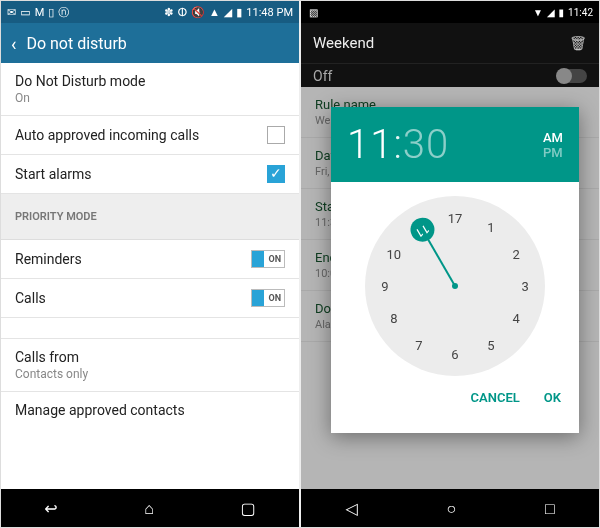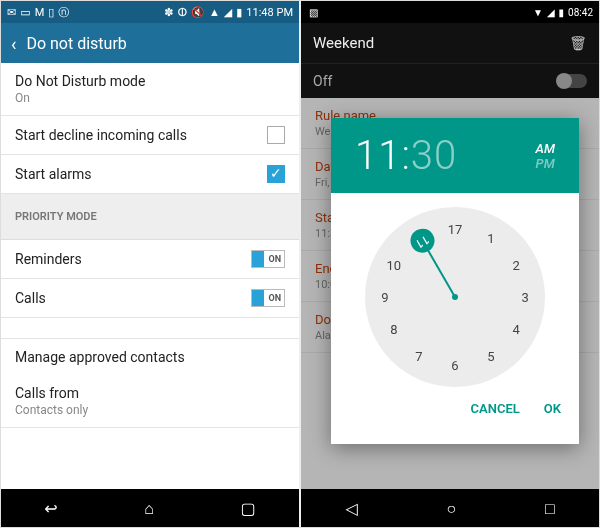--- a/index.html
+++ b/index.html
@@ -26,35 +26,35 @@
   .toggle-on::before { content: ""; position: absolute; left: 0; top: 0; width: 12px; height: 16px; background: #29a3d7; }
 
   .navbar { background: #000; height: 38px; display: flex; align-items: center; justify-content: space-around; color: #fff; }
   .navbar span { font-size: 16px; }
 
   
   .statusbar-r { background: #000; color: #fff; height: 22px; display: flex; align-items: center; justify-content: flex-end; padding: 0 6px; font-size: 10px; gap: 4px; }
   .statusbar-r .left { position: absolute; left: 8px; }
   .header-r { background: #111; color: #eee; height: 40px; display: flex; align-items: center; justify-content: space-between; padding: 0 12px; font-size: 15px; }
   .header-r .trash { font-size: 14px; opacity: .8; }
-  .offrow { background: #111; color: #aaa; height: 35px; display: flex; align-items: center; justify-content: space-between; padding: 0 12px; font-size: 14px; border-top: 1px solid #222; }
+  .offrow { background: #111; color: #aaa; height: 24px; display: flex; align-items: center; justify-content: space-between; padding: 0 12px; font-size: 14px; border-top: 1px solid #222; }
   .switch { width: 30px; height: 14px; background: #444; border-radius: 8px; position: relative; }
   .switch::after { content:""; position:absolute; width:16px; height:16px; background:#888; border-radius:50%; top:-1px; left:-1px; }
   .bglist { flex:1; background: #f2f2f2; position: relative; }
   .bgrow { padding: 10px 14px; border-bottom: 1px solid #e2e2e2; color: #555; font-size: 13px; }
-  .bgrow .t { color: #c2410c; }
+  .bgrow .t { color: #14532d; }
   .bgrow .s { color: #888; font-size: 11px; margin-top: 2px; }
   .dim { position:absolute; inset:0; background: rgba(0,0,0,.25); }
 
   .picker { position: absolute; left: 30px; right: 20px; top: 20px; background: #fff; box-shadow: 0 4px 20px rgba(0,0,0,.4); }
-  .pkr-head { background: #009688; color: #fff; padding: 14px 24px; display: flex; align-items: center; justify-content: space-between; }
+  .pkr-head { background: #009688; color: #fff; padding: 14px 16px; display: flex; align-items: center; justify-content: space-between; }
   .pkr-time { font-size: 40px; font-weight: 300; letter-spacing: 1px; }
   .pkr-time .sep { opacity: .9; }
   .pkr-time .min { opacity: .55; }
-  .ampm { display: flex; flex-direction: column; font-size: 13px; font-weight: 500; font-style: italic; }
+  .ampm { display: flex; flex-direction: column; font-size: 13px; font-weight: 500; }
   .ampm .dim2 { opacity: .5; }
   .pkr-body { padding: 14px 0 6px; display: flex; justify-content: center; }
   .clock { width: 180px; height: 180px; background: #ececec; border-radius: 50%; position: relative; }
   .num { position: absolute; width: 20px; text-align: center; font-size: 13px; color: #444; transform: translate(-50%,-50%); }
   .hand { position:absolute; width:2px; height:65px; background:#009688; left:50%; top:50%; transform-origin: top; transform: translate(-50%,0) rotate(150deg); }
   .hand::after{content:""; position:absolute; bottom:-12px; left:-11px; width:24px; height:24px; background:#009688; border-radius:50%;}
   .hand .lbl{position:absolute; bottom:-6px; left:-5px; color:#fff; font-size:12px; z-index:2;}
   .center-dot{position:absolute; width:6px; height:6px; background:#009688; border-radius:50%; left:50%; top:50%; transform:translate(-50%,-50%);}
   .pkr-actions { display: flex; justify-content: flex-end; gap: 24px; padding: 8px 18px 28px; font-size: 13px; font-weight: 600; color: #009688; }
 </style>
@@ -90,21 +90,21 @@
 
     <div class="list">
       <div class="row">
         <div class="txt">
           <span>Do Not Disturb mode</span>
           <span class="sub">On</span>
         </div>
       </div>
       <div class="row">
         <div class="txt">
-          <span>Start decline incoming calls</span>
+          <span>Auto approved incoming calls</span>
         </div>
         <span class="checkbox"></span>
       </div>
       <div class="row">
         <div class="txt">
           <span>Start alarms</span>
         </div>
         <span class="checkbox checked"></span>
       </div>
 
@@ -115,45 +115,45 @@
         <span class="toggle-on">ON</span>
       </div>
       <div class="row">
         <span>Calls</span>
         <span class="toggle-on">ON</span>
       </div>
       <div class="row">
         <div class="txt">
         </div>
       </div>
+      <div class="row">
+        <div class="txt">
+          <span>Calls from</span>
+          <span class="sub">Contacts only</span>
+        </div>
+      </div>
       <div class="row" style="border-bottom:none">
         <span>Manage approved contacts</span>
-      </div>
-      <div class="row">
-        <div class="txt">
-          <span>Calls from</span>
-          <span class="sub">Contacts only</span>
-        </div>
       </div>
     </div>
 
     <div class="navbar">
       <span>↩</span>
       <span>⌂</span>
       <span>▢</span>
     </div>
   </div>
 
   <div class="phone">
     <div class="statusbar-r">
       <span class="left">▧</span>
       <span>▼</span>
       <span>◢</span>
       <span>▮</span>
-      <span>08:42</span>
+      <span>11:42</span>
     </div>
 
     <div class="header-r">
       <span>Weekend</span>
       <span class="trash">🗑</span>
     </div>
     <div class="offrow">
       <span>Off</span>
       <span class="switch"></span>
     </div>

